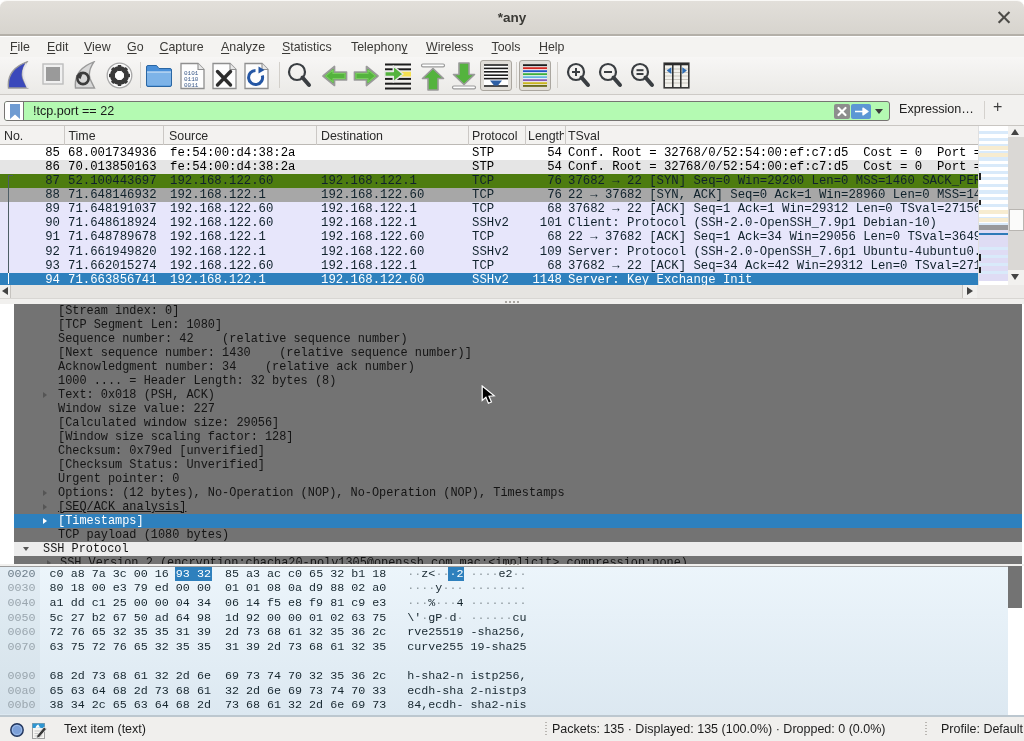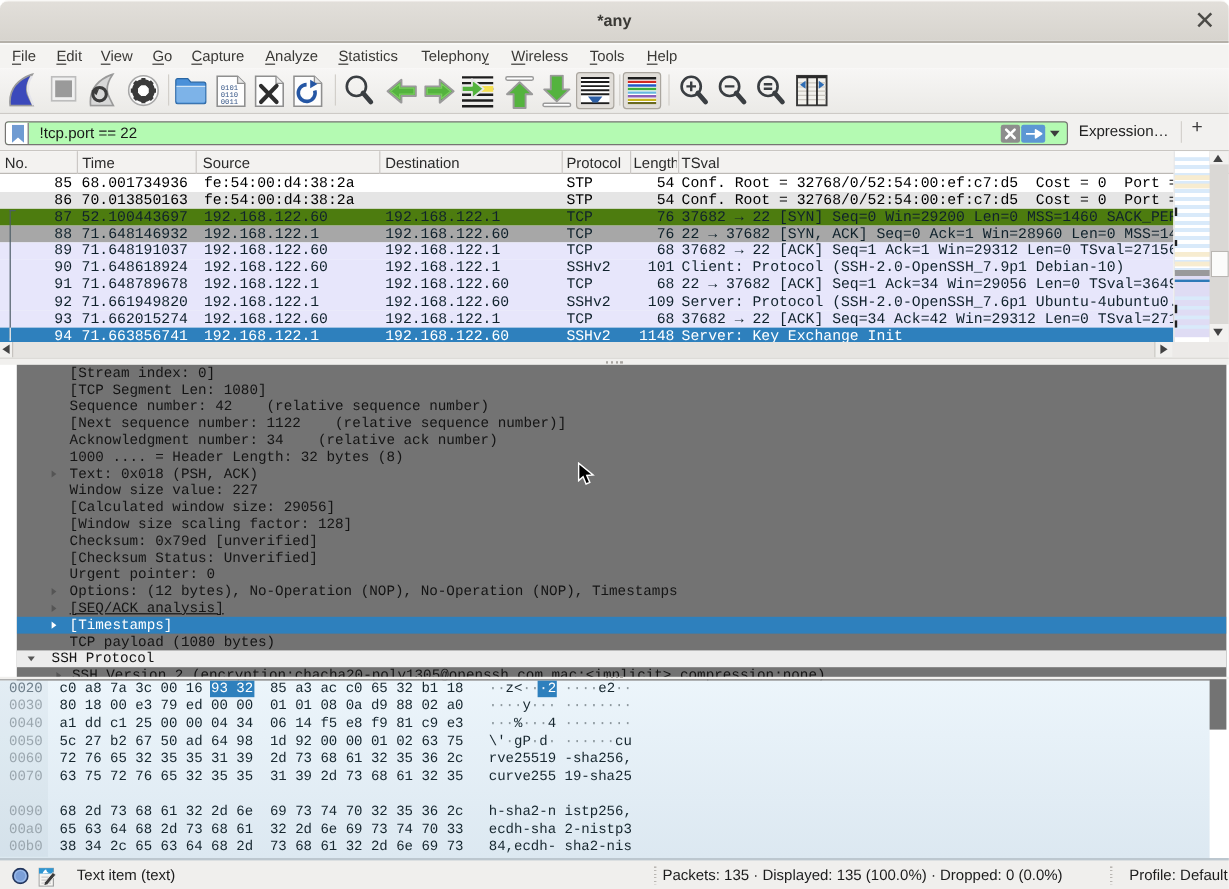--- a/index.html
+++ b/index.html
@@ -366,21 +366,21 @@
         </div>
 </div>
 <div style="position:absolute; left:0; top:171.5px; width:1024px; height:6.5px; background:#f1f0ee; border-top:1px solid #d8d6d3;">
         <div style="position:absolute; left:505px; top:2px; width:15px; height:2px; background:repeating-linear-gradient(90deg,#a9a6a1 0 2px, transparent 2px 4px);"></div>
       </div>
 </div>
 <div class="abs" id="dpane">
 <div class="dl" style="top:-0.5px;"><span style="position:absolute; left:44px;">[Stream index: 0]</span></div>
 <div class="dl" style="top:13.53px;"><span style="position:absolute; left:44px;">[TCP Segment Len: 1080]</span></div>
 <div class="dl" style="top:27.56px;"><span style="position:absolute; left:44px;">Sequence number: 42    (relative sequence number)</span></div>
-<div class="dl" style="top:41.589999999999996px;"><span style="position:absolute; left:44px;">[Next sequence number: 1122    (relative sequence number)]</span></div>
+<div class="dl" style="top:41.589999999999996px;"><span style="position:absolute; left:44px;">[Next sequence number: 1430    (relative sequence number)]</span></div>
 <div class="dl" style="top:55.62px;"><span style="position:absolute; left:44px;">Acknowledgment number: 34    (relative ack number)</span></div>
 <div class="dl" style="top:69.64999999999999px;"><span style="position:absolute; left:44px;">1000 .... = Header Length: 32 bytes (8)</span></div>
 <div class="dl" style="top:83.67999999999999px;"><span style="position:absolute; left:44px;">Text: 0x018 (PSH, ACK)</span><span class="ar"></span></div>
 <div class="dl" style="top:97.71px;"><span style="position:absolute; left:44px;">Window size value: 227</span></div>
 <div class="dl" style="top:111.74px;"><span style="position:absolute; left:44px;">[Calculated window size: 29056]</span></div>
 <div class="dl" style="top:125.77px;"><span style="position:absolute; left:44px;">[Window size scaling factor: 128]</span></div>
 <div class="dl" style="top:139.79999999999998px;"><span style="position:absolute; left:44px;">Checksum: 0x79ed [unverified]</span></div>
 <div class="dl" style="top:153.82999999999998px;"><span style="position:absolute; left:44px;">[Checksum Status: Unverified]</span></div>
 <div class="dl" style="top:167.85999999999999px;"><span style="position:absolute; left:44px;">Urgent pointer: 0</span></div>
 <div class="dl" style="top:181.89px;"><span style="position:absolute; left:44px;">Options: (12 bytes), No-Operation (NOP), No-Operation (NOP), Timestamps</span><span class="ar"></span></div>

